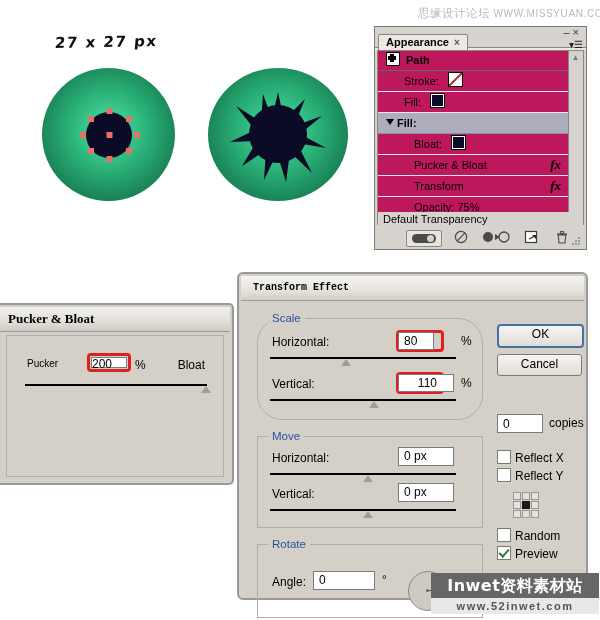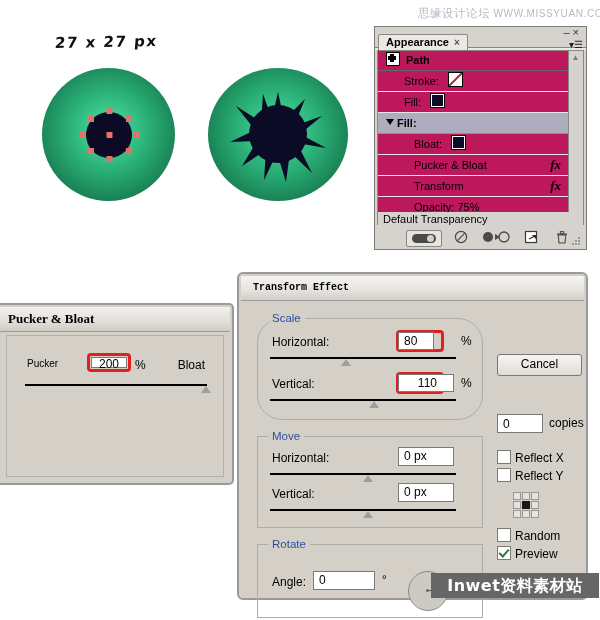--- a/index.html
+++ b/index.html
@@ -156,21 +156,21 @@
   #pucker-label-left{position:absolute;left:20px;top:22px;font-size:10px;}
   #pucker-label-right{position:absolute;right:18px;top:22px;font-size:12px;}
   #pucker-pct{position:absolute;left:128px;top:22px;font-size:12px;}
   #pucker-field-wrap{
     position:absolute;left:80px;top:17px;width:44px;height:19px;
     border:3px solid #e02020;border-radius:4px;box-sizing:border-box;
   }
   #pucker-field{
     position:absolute;left:1px;top:1px;right:1px;bottom:1px;
     background:#fff;border:1px solid #7a7a7a;
-    font-size:12px;line-height:12px;text-align:center;
+    font-size:12px;line-height:12px;
   }
   #pucker-track{
     position:absolute;left:18px;right:16px;top:48px;height:2px;background:#000;
   }
   #pucker-thumb{
     position:absolute;right:-4px;top:2px;width:0;height:0;
     border-left:5px solid transparent;border-right:5px solid transparent;
     border-bottom:7px solid #9e9e9e;
   }
 
@@ -245,21 +245,21 @@
   #chk-reflecty{top:162px;}
   #chk-random{top:222px;}
   #chk-preview{top:240px;}
   #anchor-grid{position:absolute;left:22px;top:186px;width:26px;height:26px;}
   .ag-cell{position:absolute;width:6px;height:6px;border:1px solid #9b9894;background:#e6e3de;}
   .ag-cell.on{background:#1a1a1a;border-color:#1a1a1a;}
 
   
   #wm-bot{position:absolute;left:431px;top:573px;width:168px;height:44px;}
   #wm-bot .bar1{
-    position:absolute;left:0;top:0;width:168px;height:25px;background:#666666;
+    position:absolute;left:0;top:0;width:168px;height:40px;background:#666666;
     color:#fff;font-weight:bold;font-size:16px;line-height:25px;text-align:center;
     font-family:"DejaVu Sans",sans-serif;letter-spacing:.5px;
   }
   #wm-bot .bar2{
     position:absolute;left:0;top:25px;width:168px;height:16px;background:#e8e8e8;
     color:#555;font-weight:bold;font-size:11px;line-height:16px;text-align:center;
     letter-spacing:1.5px;
   }
 </style>
 </head>
@@ -469,20 +469,21 @@
       <div class="num-box" style="left:55px;top:26px;width:62px;height:19px;">0</div>
       <div class="pct" style="left:124px;top:28px;">°</div>
       <div id="rot-dial">
         <div class="hand"></div>
           <div class="hub"></div>
       </div>
     </div>
   </div>
 
   <div id="tf-right">
+    <div class="dlg-btn" id="btn-ok">OK</div>
     <div class="dlg-btn" id="btn-cancel">Cancel</div>
 
     <div id="copies-box">0</div>
     <div id="copies-label">copies</div>
 
     <div class="chk-row" id="chk-reflectx">
       <span class="chk"></span><span>Reflect X</span>
     </div>
     <div class="chk-row" id="chk-reflecty">
       <span class="chk"></span><span>Reflect Y</span>
@@ -504,13 +505,14 @@
       <span class="chk"></span><span>Random</span>
     </div>
     <div class="chk-row" id="chk-preview">
       <span class="chk on"></span><span>Preview</span>
     </div>
   </div>
 </div>
 
 <div id="wm-bot">
   <div class="bar1">Inwet资料素材站</div>
+  <div class="bar2">www.52inwet.com</div>
 </div>
 
 </body></html>

